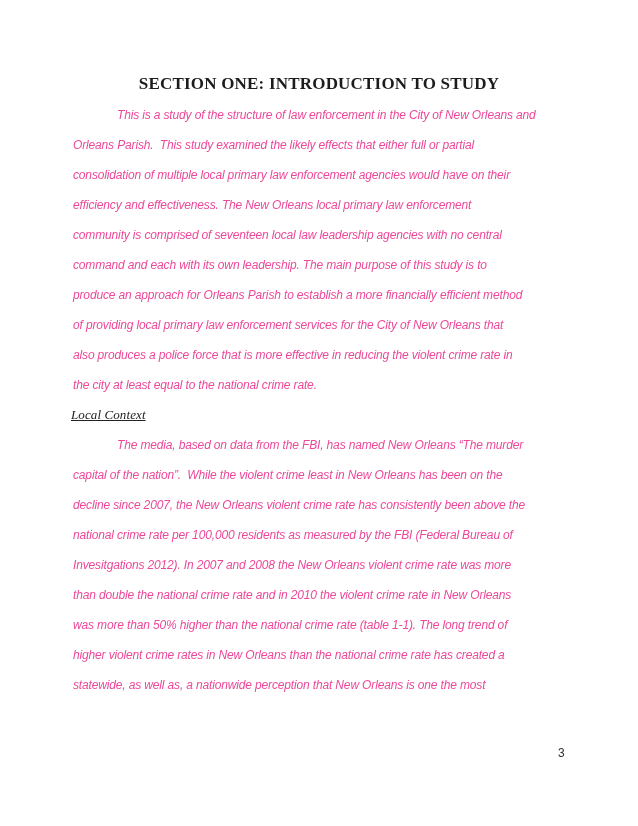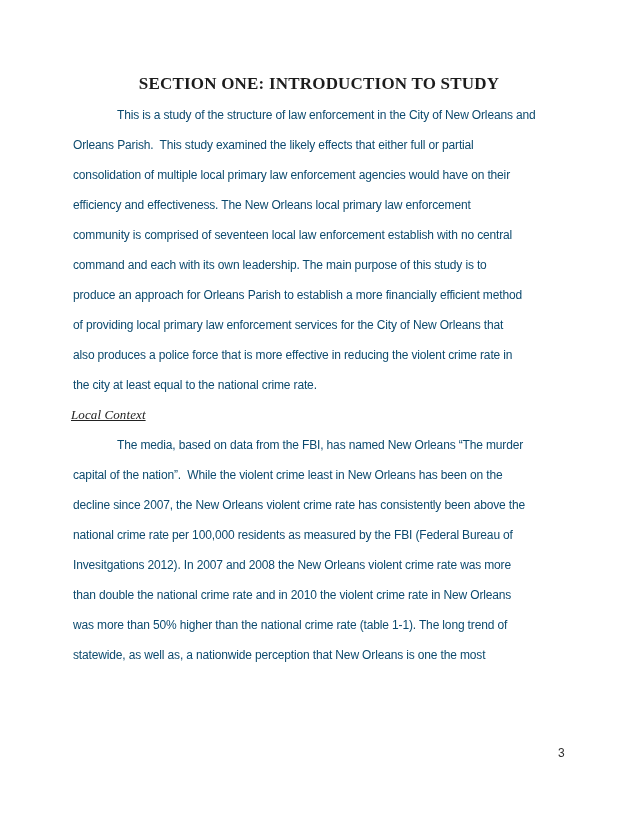--- a/index.html
+++ b/index.html
@@ -34,21 +34,22 @@
     width: 492px;
     color: #262626;
   }
   .line {
     height: 30px;
     display: flex;
     align-items: center;
     font-size: 12px;
     letter-spacing: -0.15px;
     white-space: pre;
-    color: #0c4a6e;
+    color: #ec4899;
+    font-style: italic;
   }
   .para .line:first-child {
     padding-left: 44px;
   }
   .heading-row {
     height: 30px;
     display: flex;
     align-items: center;
     margin-left: -2px;
   }
@@ -73,38 +74,39 @@
 
 <div class="page">
   <h1 class="title">SECTION ONE: INTRODUCTION TO STUDY</h1>
 
   <div class="content">
     <div class="para">
         <div class="line">This is a study of the structure of law enforcement in the City of New Orleans and</div>
         <div class="line">Orleans Parish.  This study examined the likely effects that either full or partial</div>
         <div class="line">consolidation of multiple local primary law enforcement agencies would have on their</div>
         <div class="line">efficiency and effectiveness. The New Orleans local primary law enforcement</div>
-        <div class="line">community is comprised of seventeen local law enforcement establish with no central</div>
+        <div class="line">community is comprised of seventeen local law leadership agencies with no central</div>
         <div class="line">command and each with its own leadership. The main purpose of this study is to</div>
         <div class="line">produce an approach for Orleans Parish to establish a more financially efficient method</div>
         <div class="line">of providing local primary law enforcement services for the City of New Orleans that</div>
         <div class="line">also produces a police force that is more effective in reducing the violent crime rate in</div>
         <div class="line">the city at least equal to the national crime rate.</div>
       </div>
 
     <div class="heading-row">
       <span class="heading">Local Context</span>
     </div>
 
     <div class="para">
         <div class="line">The media, based on data from the FBI, has named New Orleans “The murder</div>
         <div class="line">capital of the nation”.  While the violent crime least in New Orleans has been on the</div>
         <div class="line">decline since 2007, the New Orleans violent crime rate has consistently been above the</div>
         <div class="line">national crime rate per 100,000 residents as measured by the FBI (Federal Bureau of</div>
         <div class="line">Invesitgations 2012). In 2007 and 2008 the New Orleans violent crime rate was more</div>
         <div class="line">than double the national crime rate and in 2010 the violent crime rate in New Orleans</div>
         <div class="line">was more than 50% higher than the national crime rate (table 1-1). The long trend of</div>
+        <div class="line">higher violent crime rates in New Orleans than the national crime rate has created a</div>
         <div class="line">statewide, as well as, a nationwide perception that New Orleans is one the most</div>
       </div>
   </div>
 
   <div class="page-number">3</div>
 </div>
 
 </body></html>

